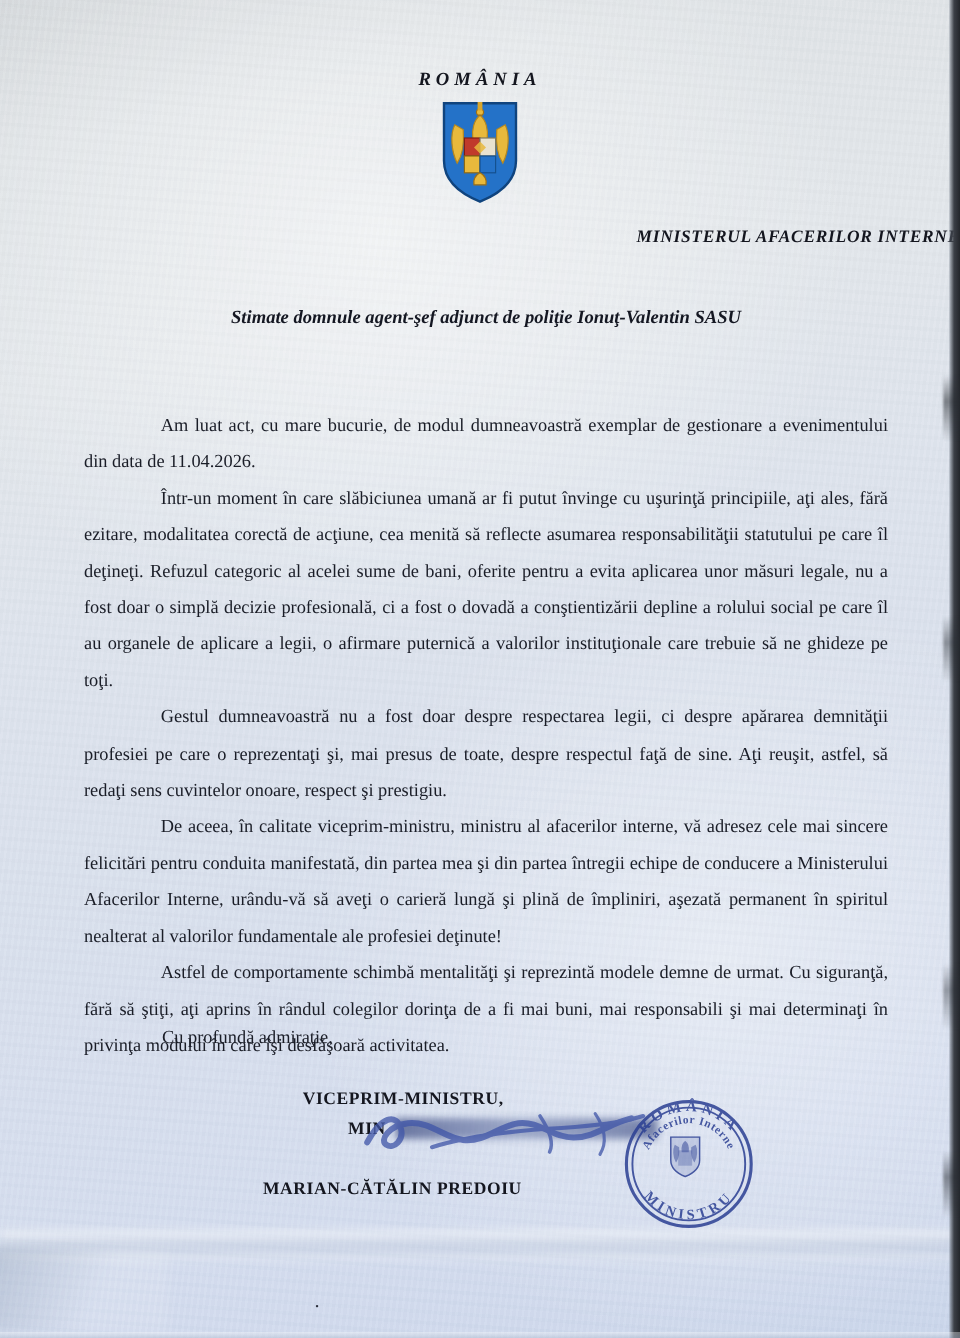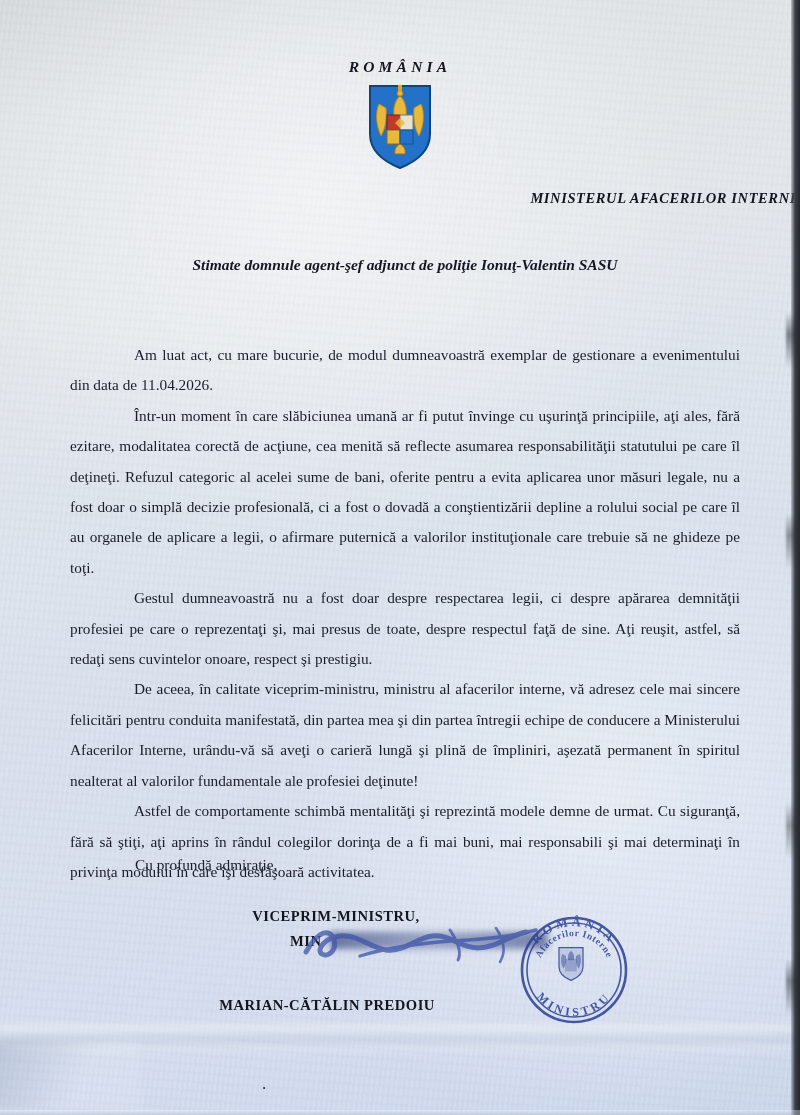--- a/index.html
+++ b/index.html
@@ -195,21 +195,21 @@
     height: 17px;
     background: linear-gradient(90deg,
         rgba(78,92,140,0.80),
         rgba(96,110,158,0.72) 22%,
         rgba(120,134,176,0.62) 48%,
         rgba(104,118,164,0.70) 74%,
         rgba(86,100,148,0.78));
     filter: blur(3.2px);
   }
   .sig-name {
-    margin-top: 44px;
+    margin-top: 30px;
     margin-left: 18px;
   }
 
   
   .ink {
     position: absolute;
     left: 300px;
     top: 14px;
     width: 250px;
     height: 48px;

